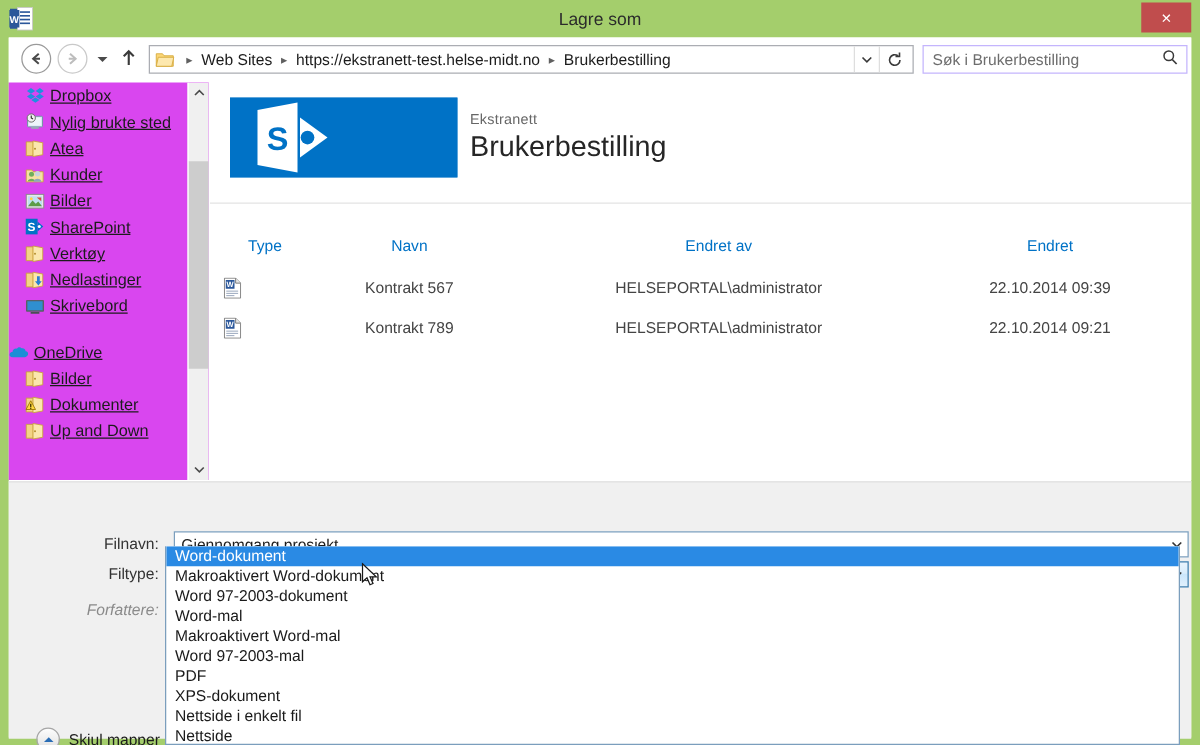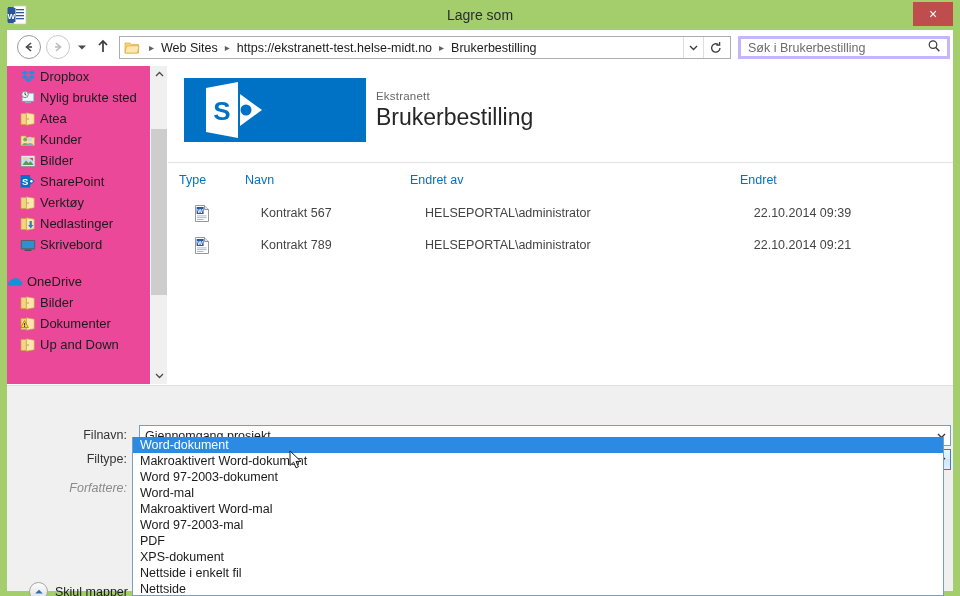--- a/index.html
+++ b/index.html
@@ -130,21 +130,21 @@
     display: flex; align-items: center; justify-content: center;
     font-size: 14px; color: #333;
     border-left: 1px solid #dedede;
   }
 
   .searchbox {
     position: absolute;
     left: 731px; top: 6px;
     width: 212px; height: 23px;
     background: #ffffff;
-    border: 3px solid #c4b5fd;
+    border: 1px solid #c4b5fd;
     box-sizing: border-box;
     display: flex;
     align-items: center;
     font-size: 12.5px;
   }
   .search-placeholder {
     margin-left: 7px;
     color: #6d6d6d;
     flex: 1 1 auto;
     overflow: hidden;
@@ -153,24 +153,25 @@
   .search-ico {
     margin-right: 6px;
     flex: 0 0 auto;
   }
 
   
   .sidebar {
     position: absolute;
     left: 0; top: 36px;
     width: 160px; height: 318px;
-    background: #ec4899;
+    background: #d946ef;
     overflow: hidden;
     font-size: 13px;
     color: #1c1c1c;
+    text-decoration: underline;
   }
   .sb-item {
     position: relative;
     height: 21px;
     display: flex;
     align-items: center;
     padding-left: 33px;
     white-space: nowrap;
     overflow: hidden;
     cursor: default;
@@ -240,32 +241,33 @@
   }
   .sp-main {
     font-size: 23px;
     color: #262626;
     font-weight: normal;
     line-height: 28px;
   }
 
   .filetable {
     position: absolute;
-    left: 0; top: 97px;
+    left: 0; top: 114px;
     width: 785px;
+    text-align: center;
   }
   .ft-row {
     position: relative;
     height: 32px;
     display: flex;
     align-items: center;
     font-size: 12.5px;
   }
   .ft-head { color: #0072c6; height: 34px; }
-  .ft-body { color: #444444; padding-left: 16px; }
+  .ft-body { color: #444444; }
   .col-type { width: 77px; padding-left: 11px; box-sizing: border-box; }
   .col-name { width: 165px; }
   .col-by   { width: 330px; }
   .col-mod  { width: 200px; }
   .wdoc-ico { width: 14px; height: 17px; display:block; }
 
   
   .formarea {
     position: absolute;
     left: 0; top: 355px;

